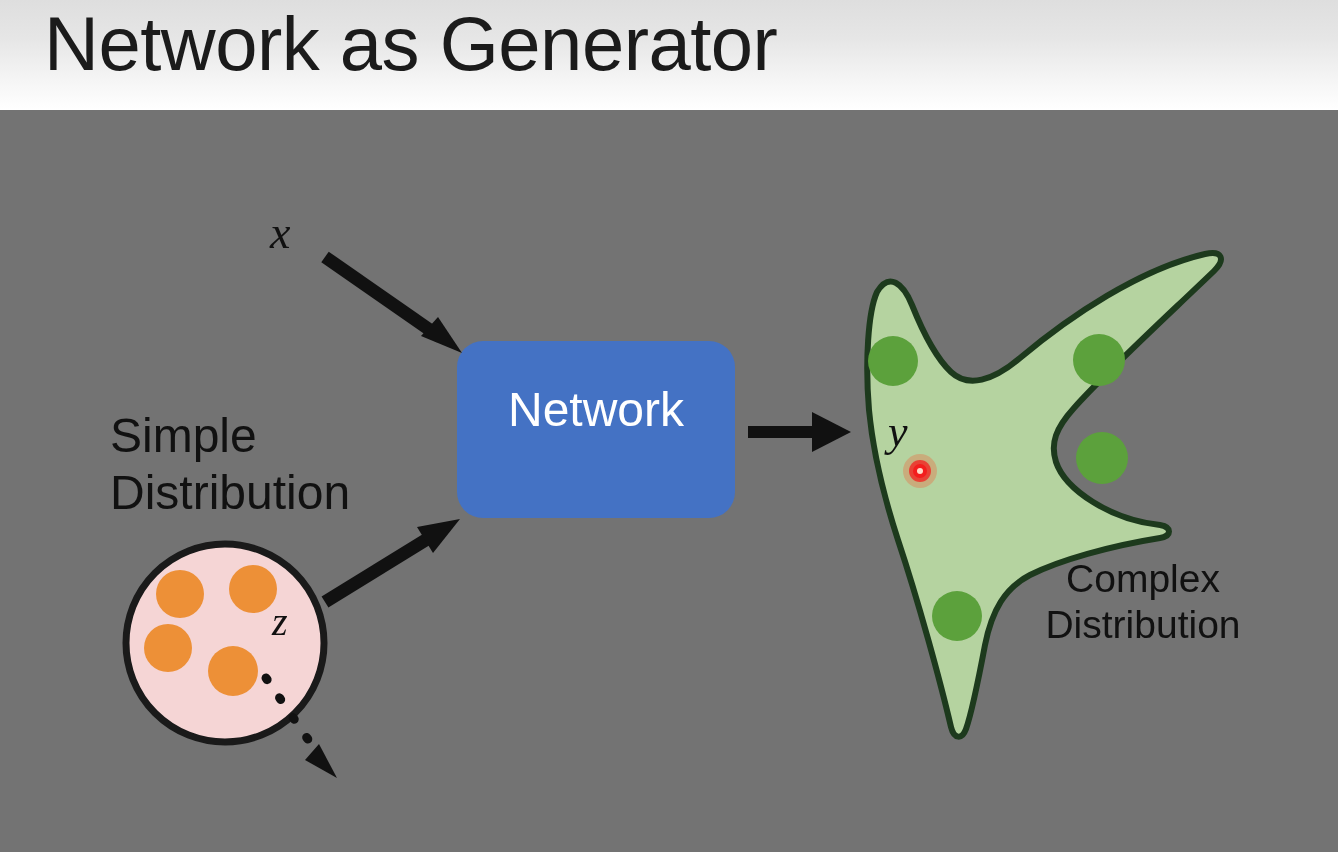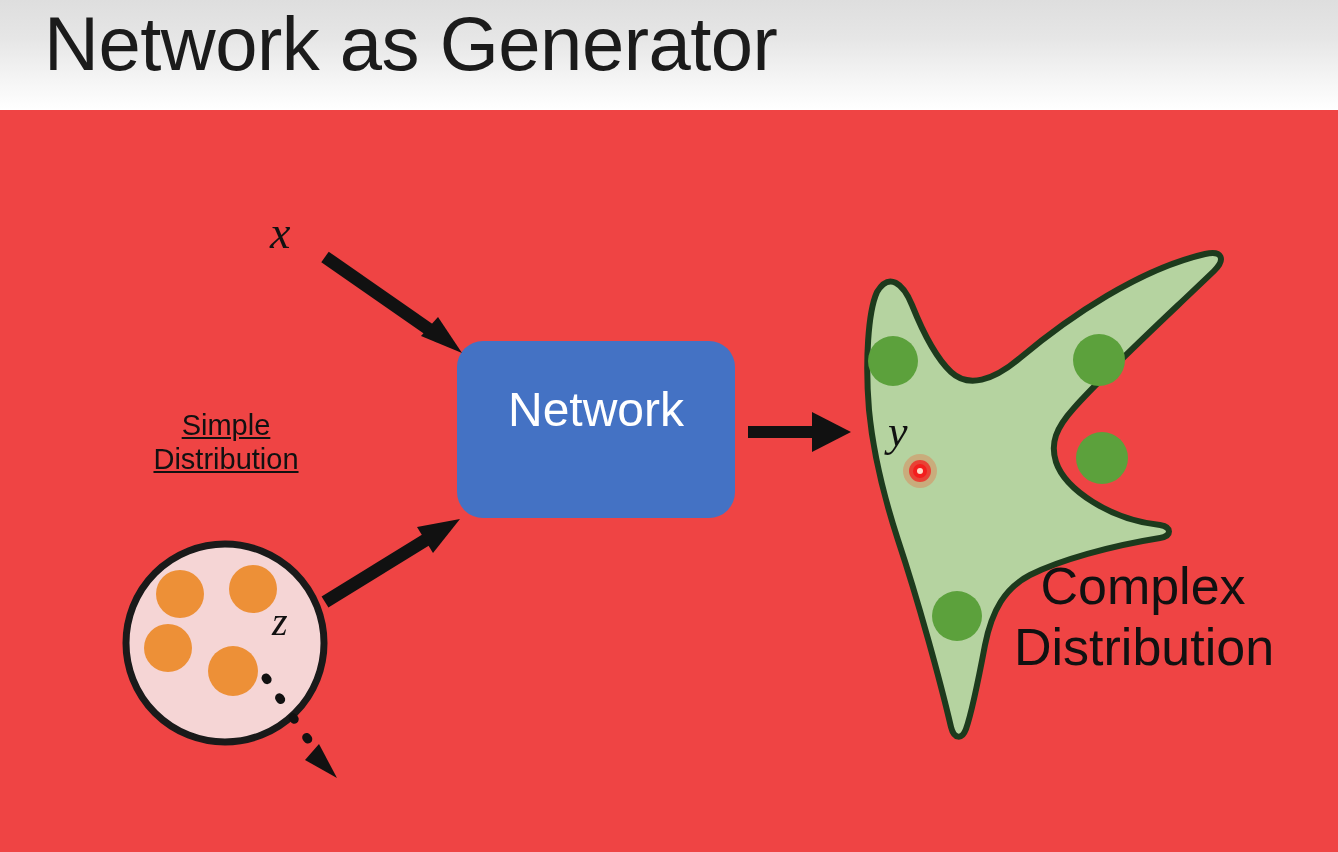--- a/index.html
+++ b/index.html
@@ -5,21 +5,21 @@
   html, body {
     margin: 0;
     padding: 0;
     background: #ffffff;
   }
   #slide {
     position: relative;
     width: 1338px;
     height: 852px;
     overflow: hidden;
-    background: #ef4444;
+    background: #737373;
     font-family: "Liberation Sans", sans-serif;
   }
   #bg-gradient {
     position: absolute;
     left: 0; top: 0;
     width: 1338px;
     height: 110px;
     background: linear-gradient(to bottom, #dedede 0%, #e6e6e6 35%, #f4f4f4 70%, #ffffff 100%);
   }
   #slide-title {
@@ -40,31 +40,30 @@
   .label {
     position: absolute;
     color: #111111;
     line-height: 1.18;
     white-space: nowrap;
   }
   #simple-dist-label {
     left: 110px;
     top: 408px;
     width: 232px;
-    text-align: center;
-    font-size: 29px;
+    text-align: left;
+    font-size: 48px;
     white-space: normal;
-    text-decoration: underline;
   }
   #complex-dist-label {
     left: 1014px;
     top: 556px;
     width: 258px;
     text-align: center;
-    font-size: 52px;
+    font-size: 39px;
     white-space: normal;
   }
   #generator-label {
     left: 512px;
     top: 532px;
     font-size: 40px;
     font-weight: bold;
     color: #111111;
   }
   #generator-label .arrow-glyph {

